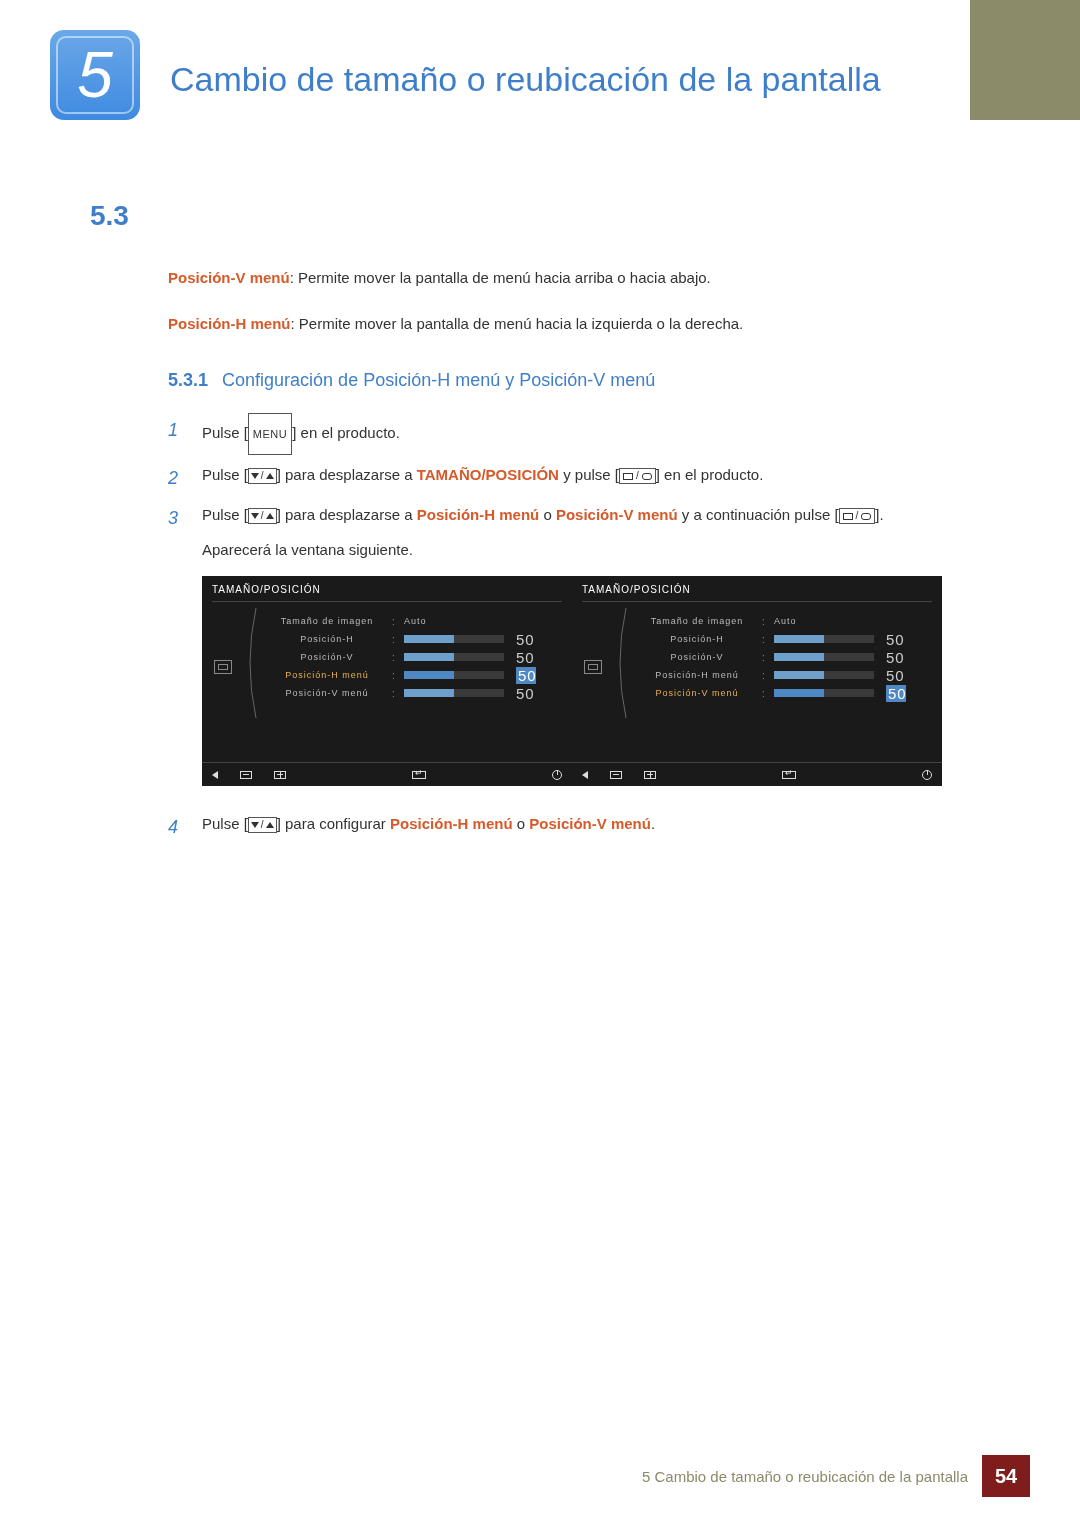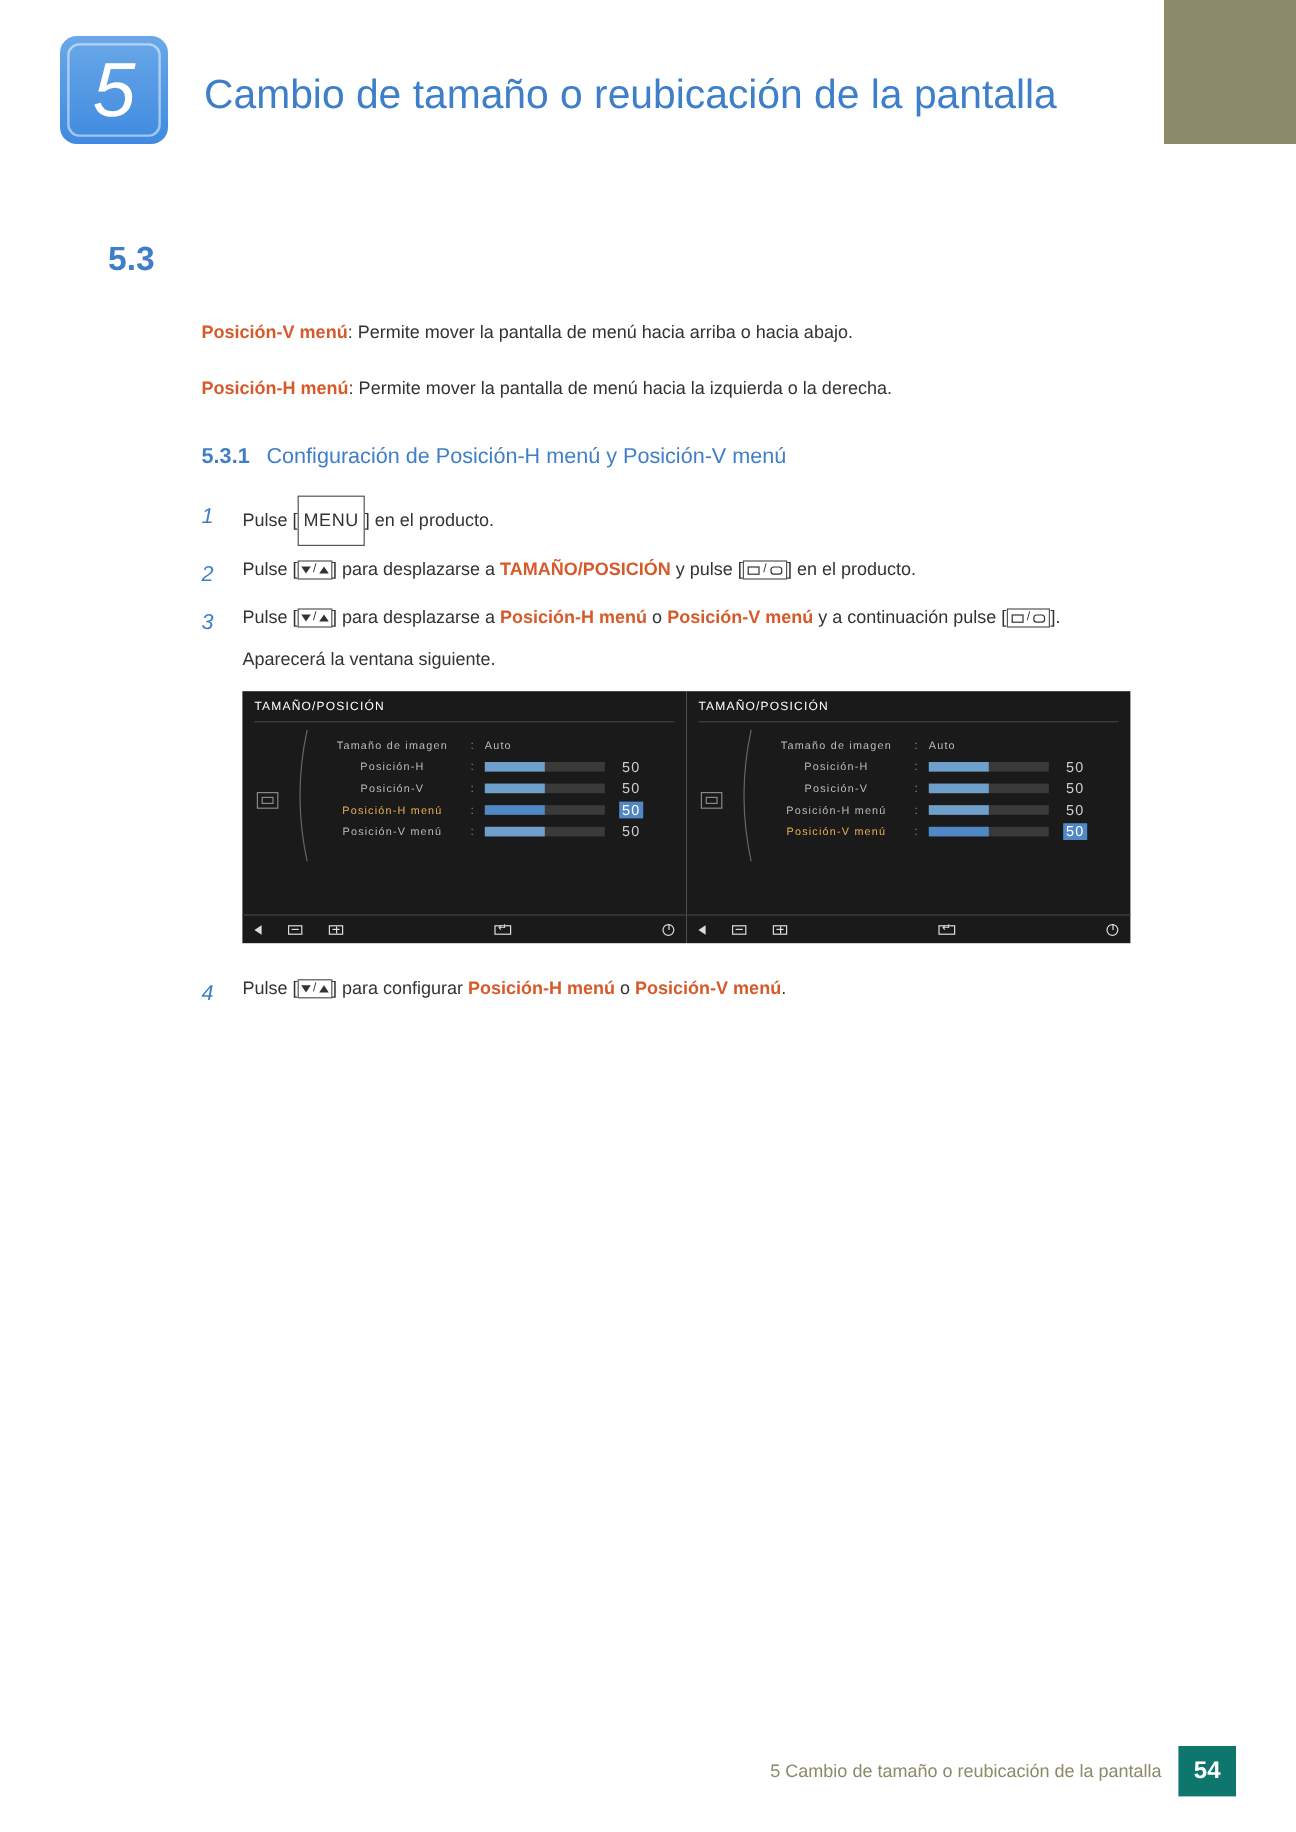--- a/index.html
+++ b/index.html
@@ -51,21 +51,21 @@
   .subsec-row { display: flex; gap: 14px; margin: 34px 0 22px 78px; }
   .subsec-num { color: #3f7fc9; font-size: 18px; font-weight: bold; }
   .subsec-title { color: #3f7fc9; font-size: 18px; font-weight: normal; }
   .steps { margin-left: 78px; }
   .step { display:flex; gap:16px; font-size:15px; line-height:1.9; margin-bottom:6px; }
   .step-num { color:#3f7fc9; font-style: italic; font-size:18px; width:18px; flex-shrink:0; }
   .step-body { flex:1; color:#333; }
   .step-body .kw { color:#d65a2a; font-weight:bold; }
   .btn-key {
     display:inline-block; border:1px solid #555; padding:12px 4px;
-    font-size:15px; line-height:16px; vertical-align:middle; letter-spacing:.5px;
+    font-size:11px; line-height:16px; vertical-align:middle; letter-spacing:.5px;
   }
   .arrows-key { display:inline-flex; border:1px solid #555; align-items:center; height:16px; padding:0 2px; gap:2px; vertical-align:middle; }
   .tri-down { width:0;height:0;border-left:4px solid transparent;border-right:4px solid transparent;border-top:6px solid #333; display:inline-block;}
   .tri-up { width:0;height:0;border-left:4px solid transparent;border-right:4px solid transparent;border-bottom:6px solid #333; display:inline-block;}
   .slash { font-size:10px; line-height:1; }
   .rect-key { display:inline-flex; border:1px solid #555; align-items:center; height:16px; padding:0 3px; gap:3px; vertical-align:middle;}
   .rect-icon { width:10px; height:7px; border:1.5px solid #333; display:inline-block;}
   .rect-icon.round { border-radius:3px; position:relative;}
   .note { margin-left:112px; font-size:15px; color:#333; margin-top:4px; margin-bottom:18px;}
   .osd-pair { display:flex; gap:0; margin:10px 0 24px 112px;}
@@ -83,21 +83,21 @@
   .osd-curve svg { position:absolute; left:0; top:-4px; }
   .osd-rows { flex:1; }
   .osd-row { display:flex; align-items:center; height:18px; gap:6px; letter-spacing:1px;}
   .osd-label { width:118px; color:#bbb; font-size:9px;text-align:center;}
   .osd-label.hl { color:#e8b050; }
   .osd-colon { color:#888; width:6px; }
   .osd-val { color:#bbb; font-size:9px; width:30px;}
   .osd-bar { height:8px; background:#3a3a3a; width:100px; position:relative; margin-right:6px;}
   .osd-bar .fill{position:absolute;left:0;top:0;bottom:0;background:#6fa0cc;}
   .osd-bar.hl .fill{ background:#4f88c4;}
-  .osd-num { color:#ccc; font-size:12px; width:20px; text-align:center;}
+  .osd-num { color:#ccc; font-size:15px; width:20px; text-align:left;}
   .osd-num.hl { background:#4f88c4; color:#fff; padding:0 2px;}
   .osd-footer { position:absolute; left:0; right:0; bottom:0; height:24px;
     border-top:1px solid #444; display:flex; align-items:center; padding:0 10px; gap:22px;}
   .osd-ficon { color:#ddd; font-size:11px; line-height:1; }
   .osd-ficon.minus { width:12px;height:8px;border:1px solid #ddd;display:inline-flex;align-items:center;justify-content:center;}
   .osd-ficon.minus::after{content:"";width:6px;height:1px;background:#ddd;}
   .osd-ficon.plus { width:12px;height:8px;border:1px solid #ddd;display:inline-flex;align-items:center;justify-content:center;position:relative;}
   .osd-ficon.plus::before{content:"";width:6px;height:1px;background:#ddd;position:absolute;}
   .osd-ficon.plus::after{content:"";width:1px;height:6px;background:#ddd;position:absolute;}
   .osd-ficon.enter { width:14px;height:8px;border:1px solid #ddd;display:inline-block;position:relative;}
@@ -106,21 +106,21 @@
   .osd-ficon.power::after{content:"";position:absolute;left:4px;top:-1px;width:1px;height:5px;background:#ddd;}
   .osd-footer .spacer{flex:1;}
   .osd-ficon.tri { width:0;height:0;border-top:4px solid transparent;border-bottom:4px solid transparent;border-right:6px solid #ddd;display:inline-block;}
 
   .page-footer {
     position:absolute; left:0; right:0; bottom:30px;
     display:flex; justify-content:flex-end; align-items:center;
     padding-right:50px; gap:0;
   }
   .footer-text { color:#8b8a69; font-size:15px; padding-right:14px;}
-  .footer-pagewrap { background:#0f766e; color:#fff; width:48px; height:42px;
+  .footer-pagewrap { background:#7f1d1d; color:#fff; width:48px; height:42px;
     display:flex;align-items:center;justify-content:center;font-size:20px;font-weight:bold;}
 </style>
 </head>
 <body>
 
 <div class="top-bar">
   <div class="chapter-badge-wrap">
     <div class="chapter-badge">
         <span>5</span>
       </div>

